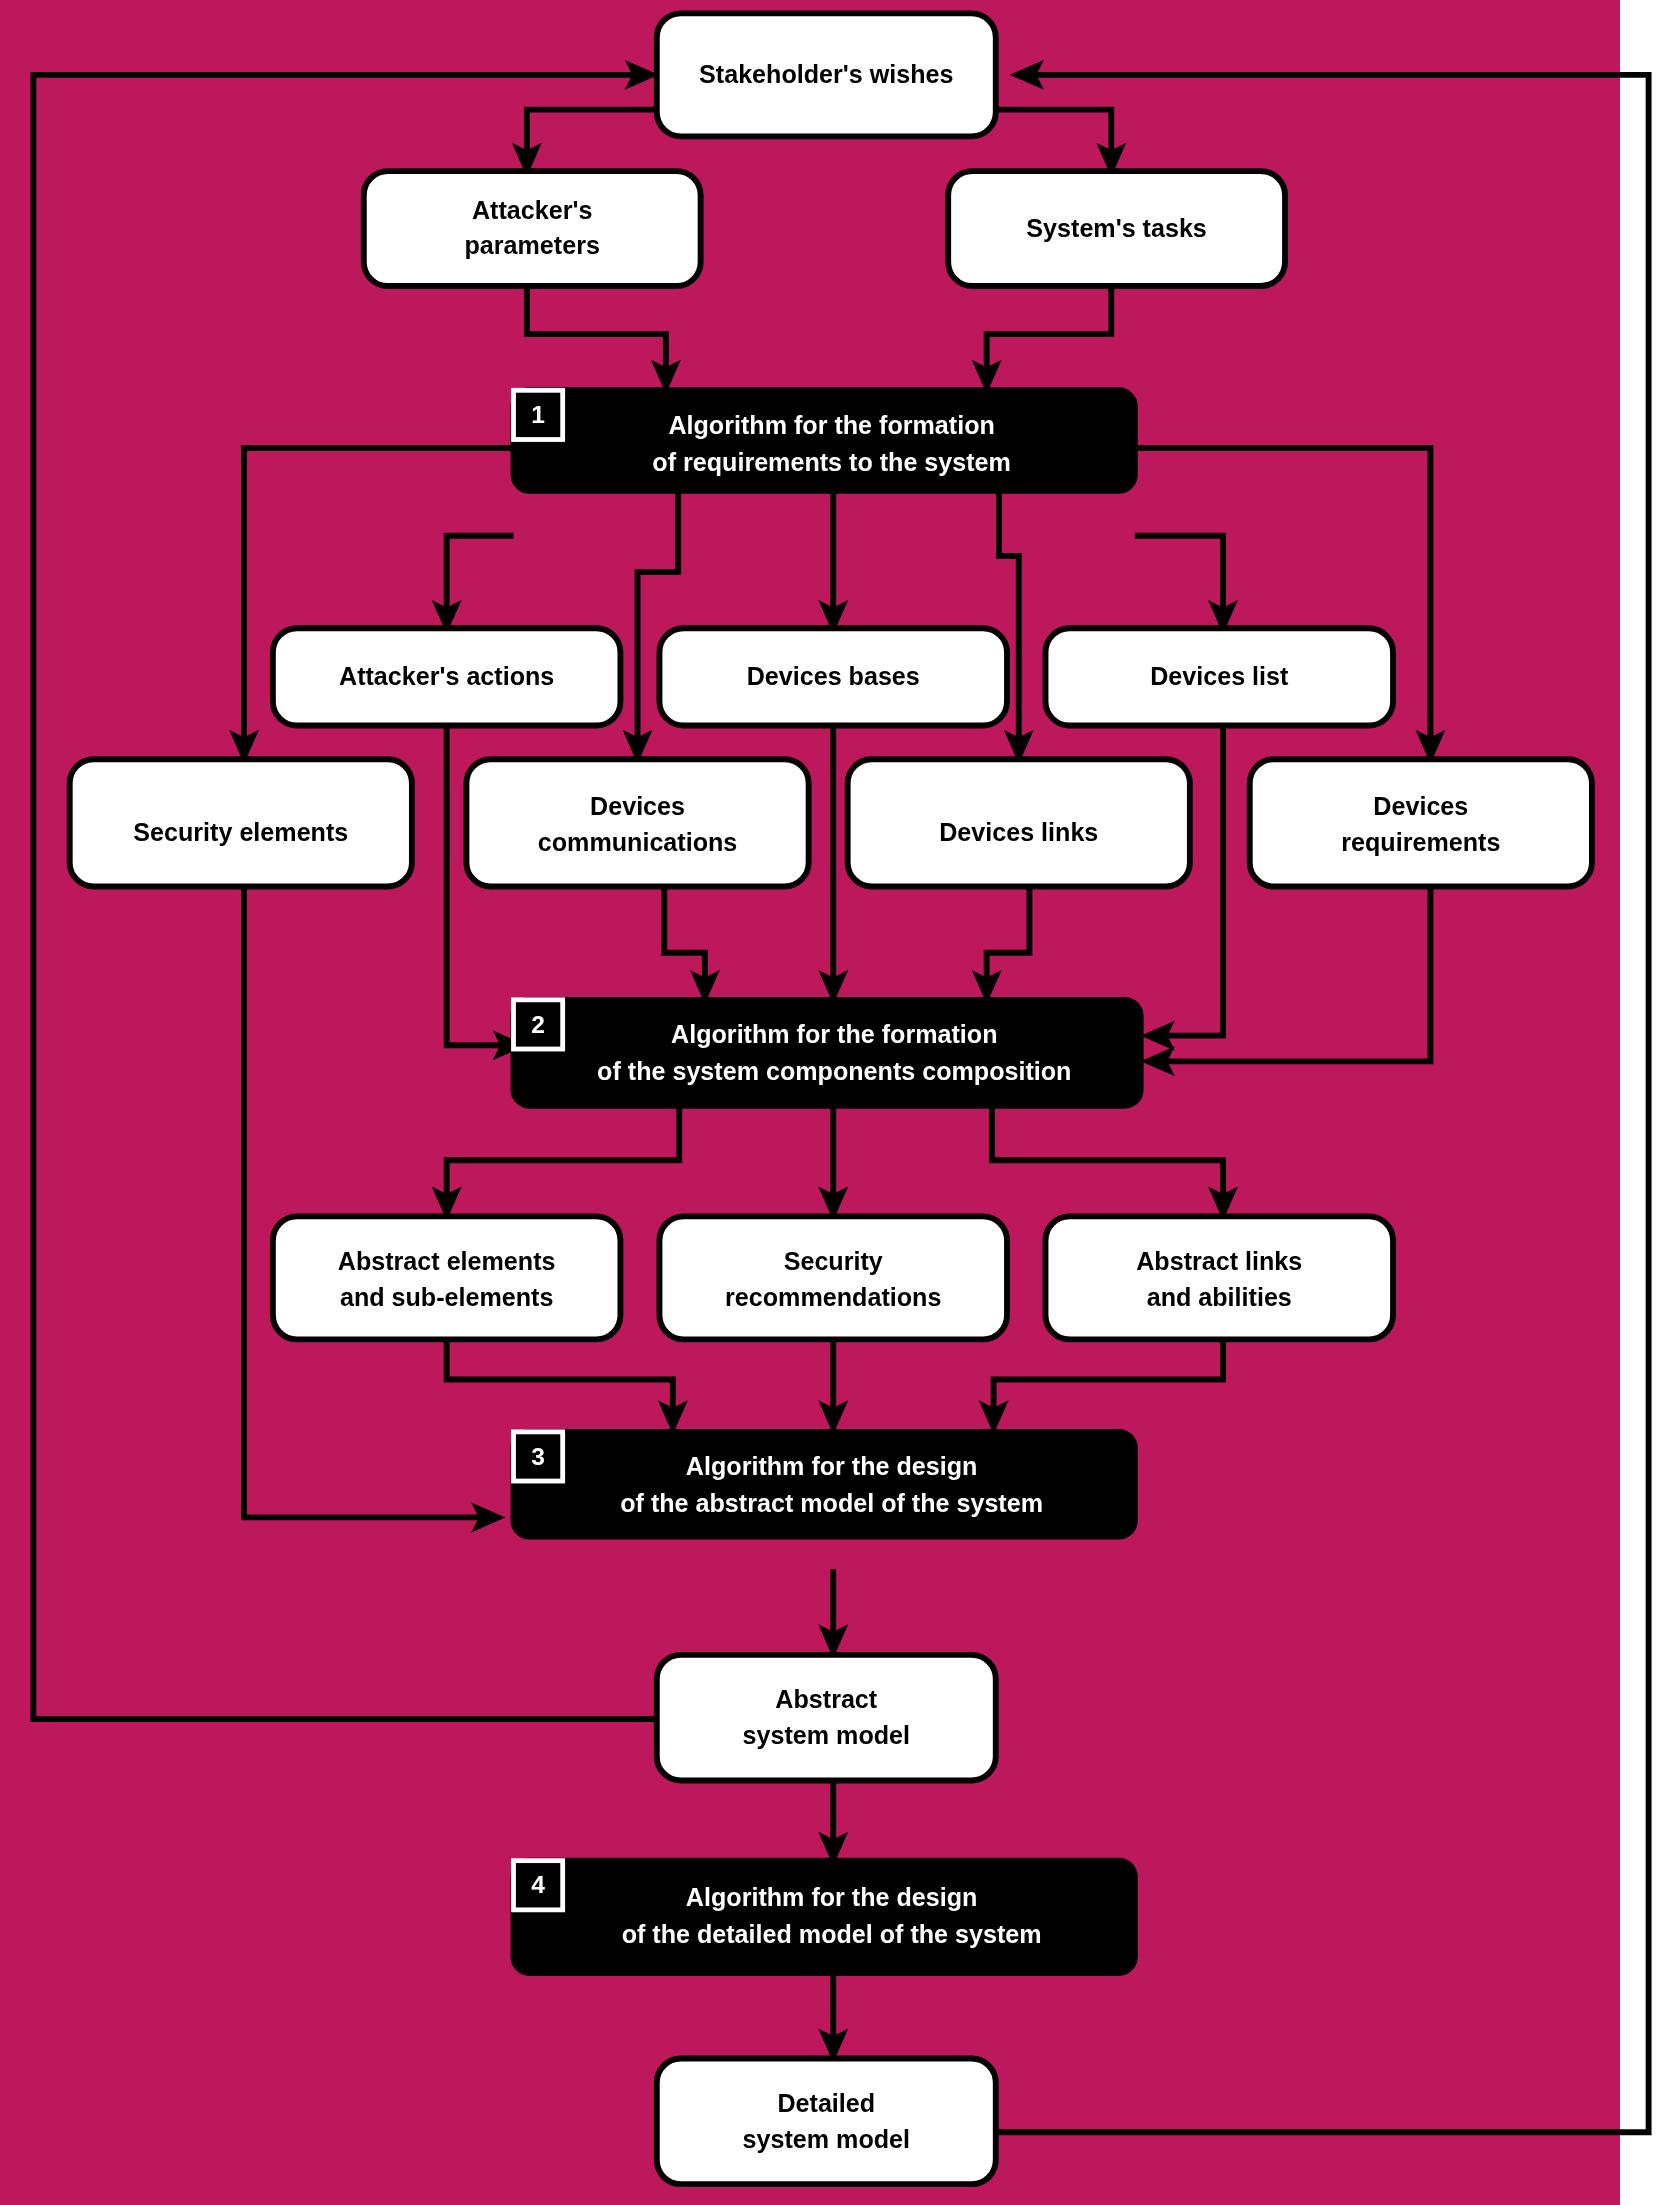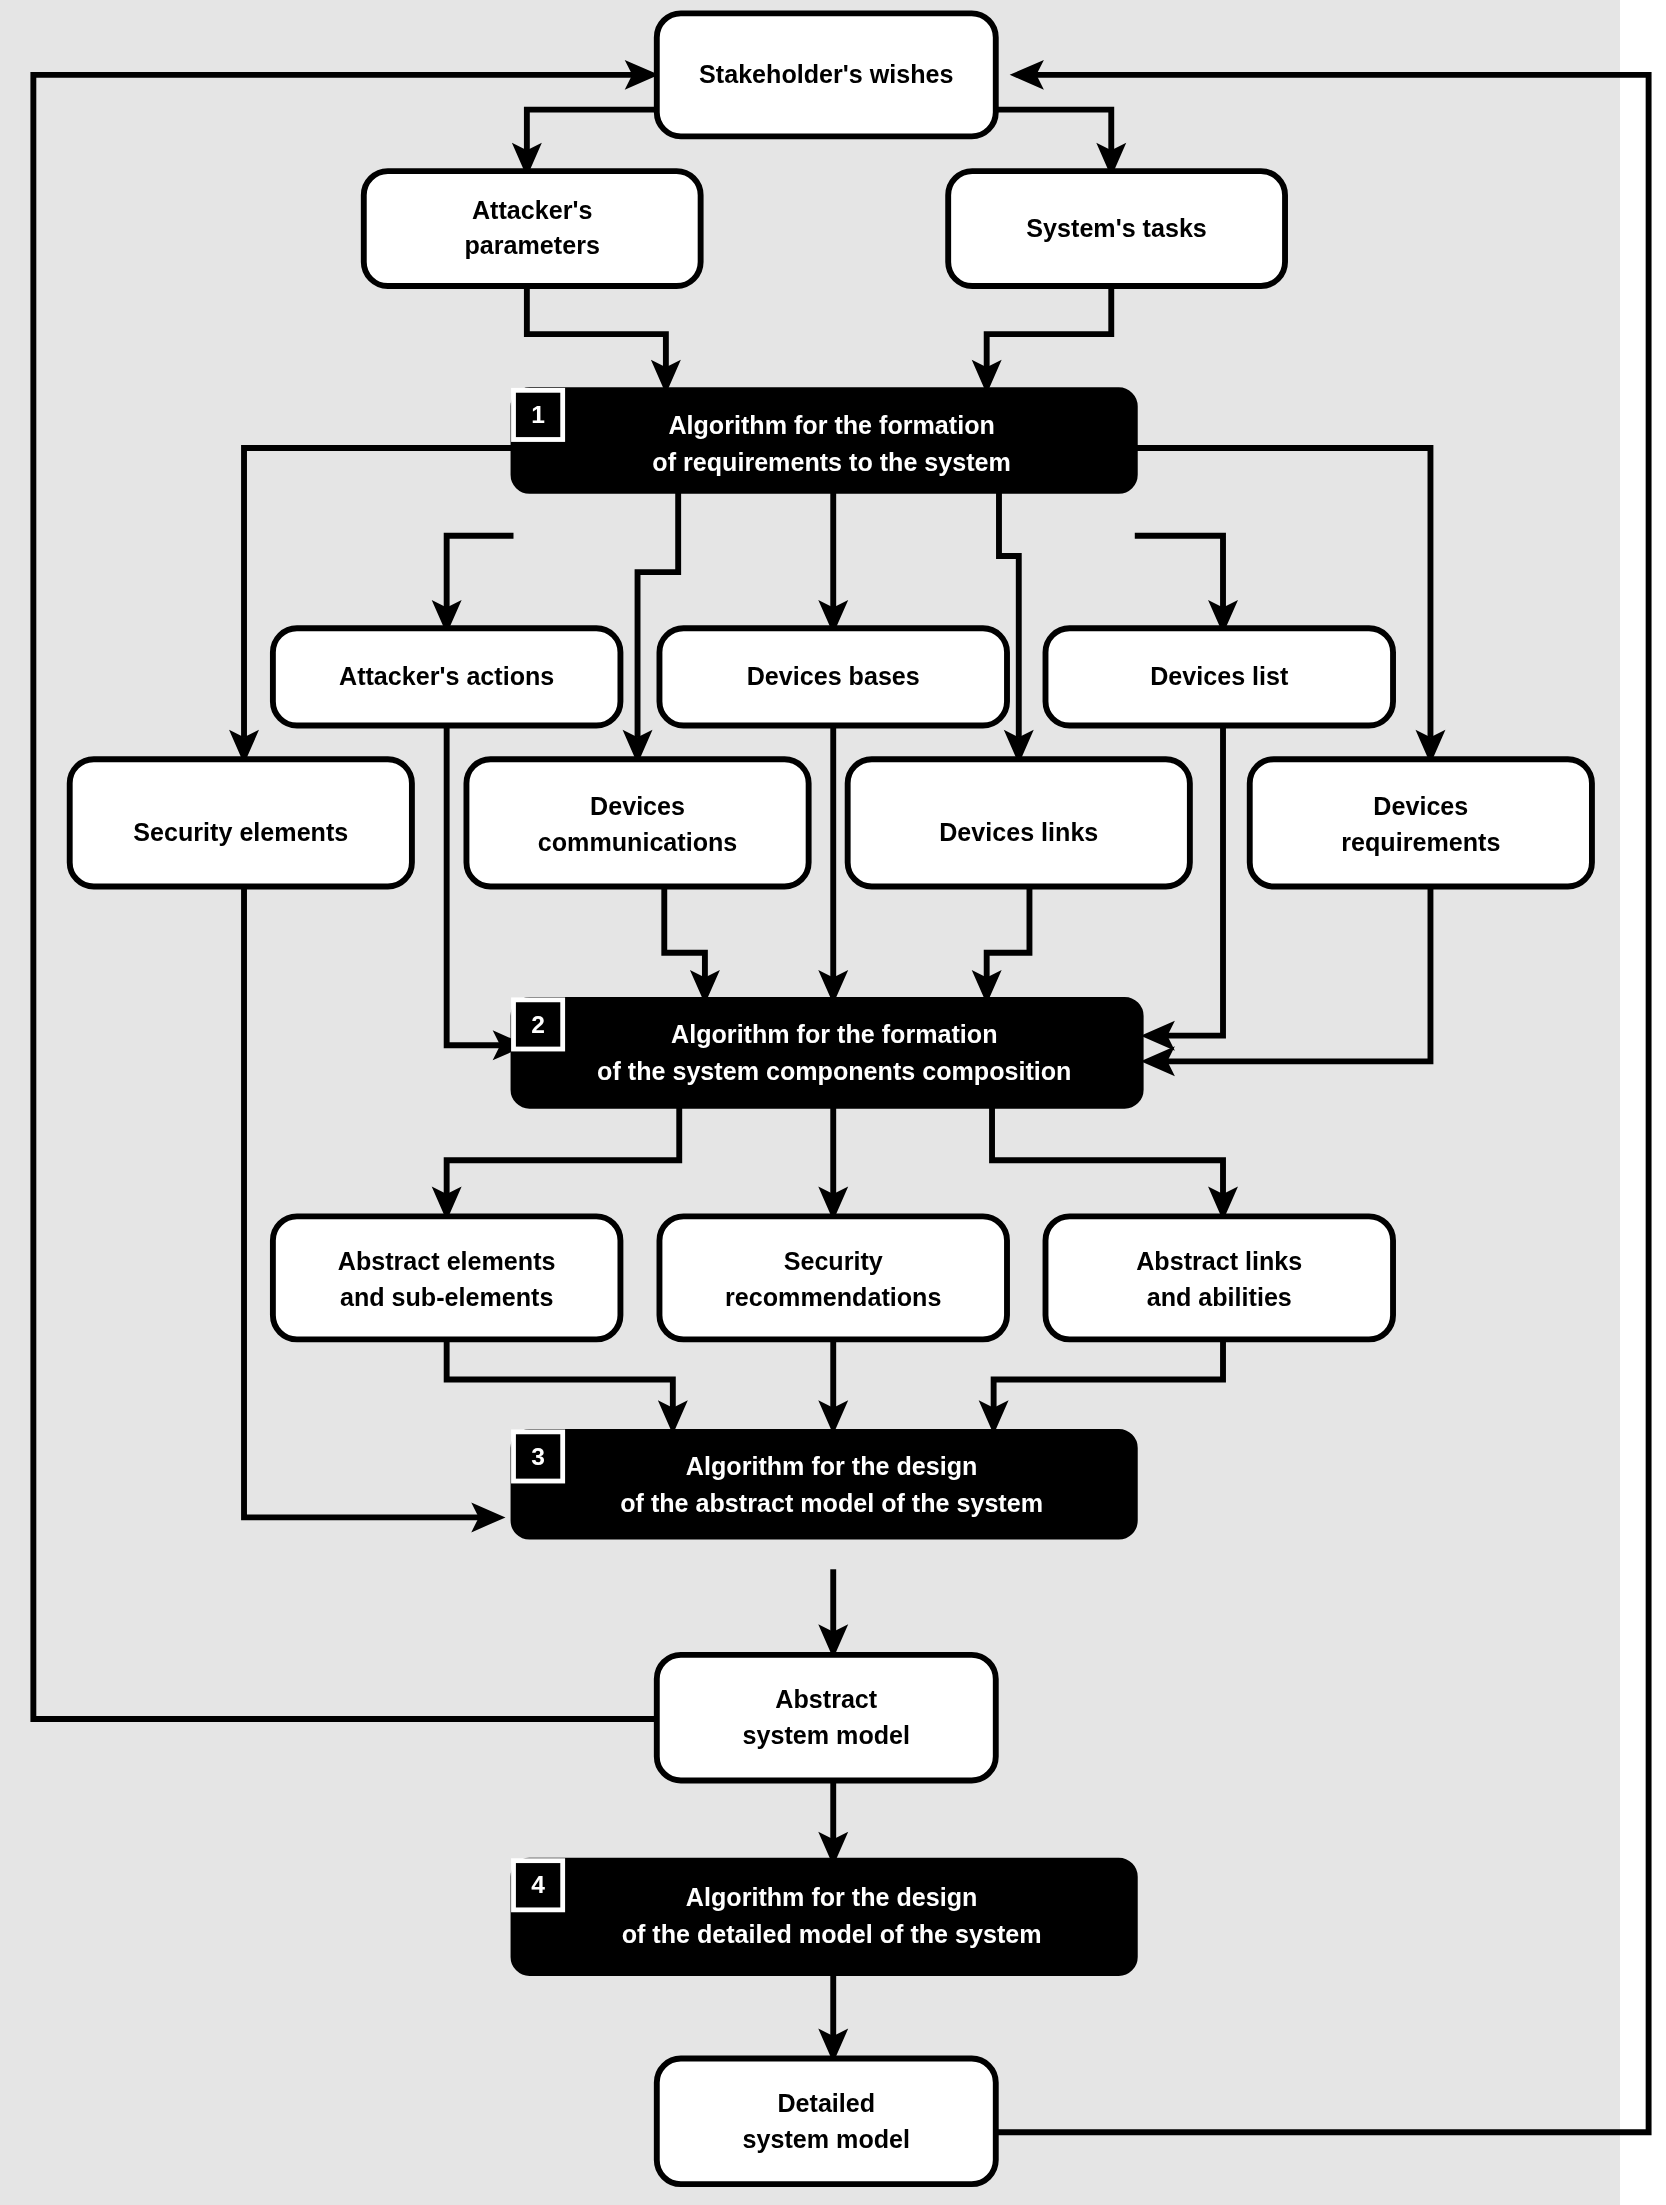--- a/index.html
+++ b/index.html
@@ -1,21 +1,21 @@
 <!DOCTYPE html>
 <html style="font-size:8.6px"><head>
 <meta charset="utf-8">
 <title>System Design Methodology Flowchart</title>
 <style>
   html,body{margin:0;padding:0;background:#ffffff;}
   body{
     font-family:"Liberation Sans", sans-serif;
     width:1667px;height:2205px;overflow:hidden;
   }
-  #diagram-root{position:relative;width:1620px;height:2205px;background:#e5e5e5;}
+  #diagram-root{position:relative;width:1620px;height:2205px;background:#be185d;}
   svg#flow{display:block;width:1667px;height:2205px;}
 
   .node-rect{fill:#ffffff;stroke:#000000;stroke-width:11;}
   .node-rect-dark{fill:#000000;stroke:#000000;stroke-width:11;}
   .badge-rect{fill:#000000;stroke:#ffffff;stroke-width:9;}
 
   text{font-family:"Liberation Sans", sans-serif;font-weight:bold;}
   .lbl{fill:#000000;font-size:47px;text-anchor:middle;dominant-baseline:middle;}
   .lbl-dark{fill:#ffffff;font-size:47px;text-anchor:middle;dominant-baseline:middle;}
   .badge-txt{fill:#ffffff;font-size:46px;text-anchor:middle;dominant-baseline:middle;}

